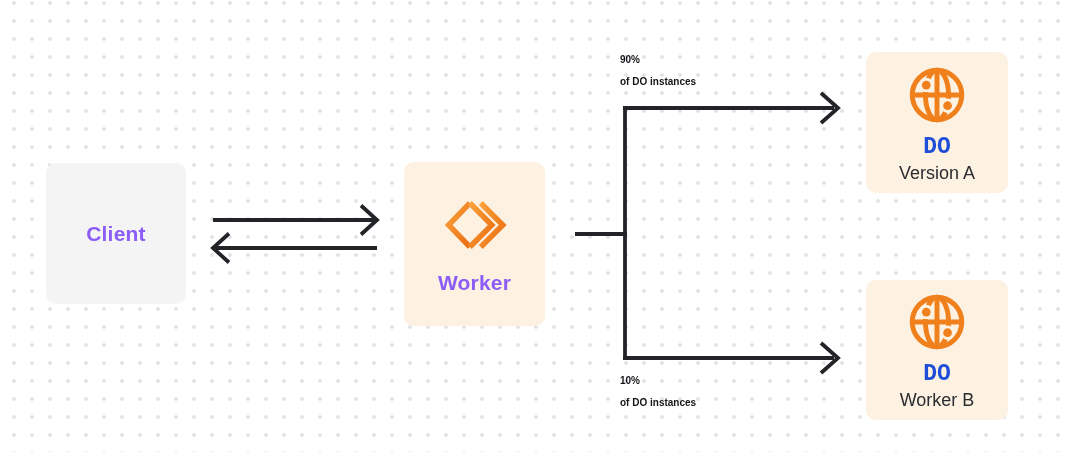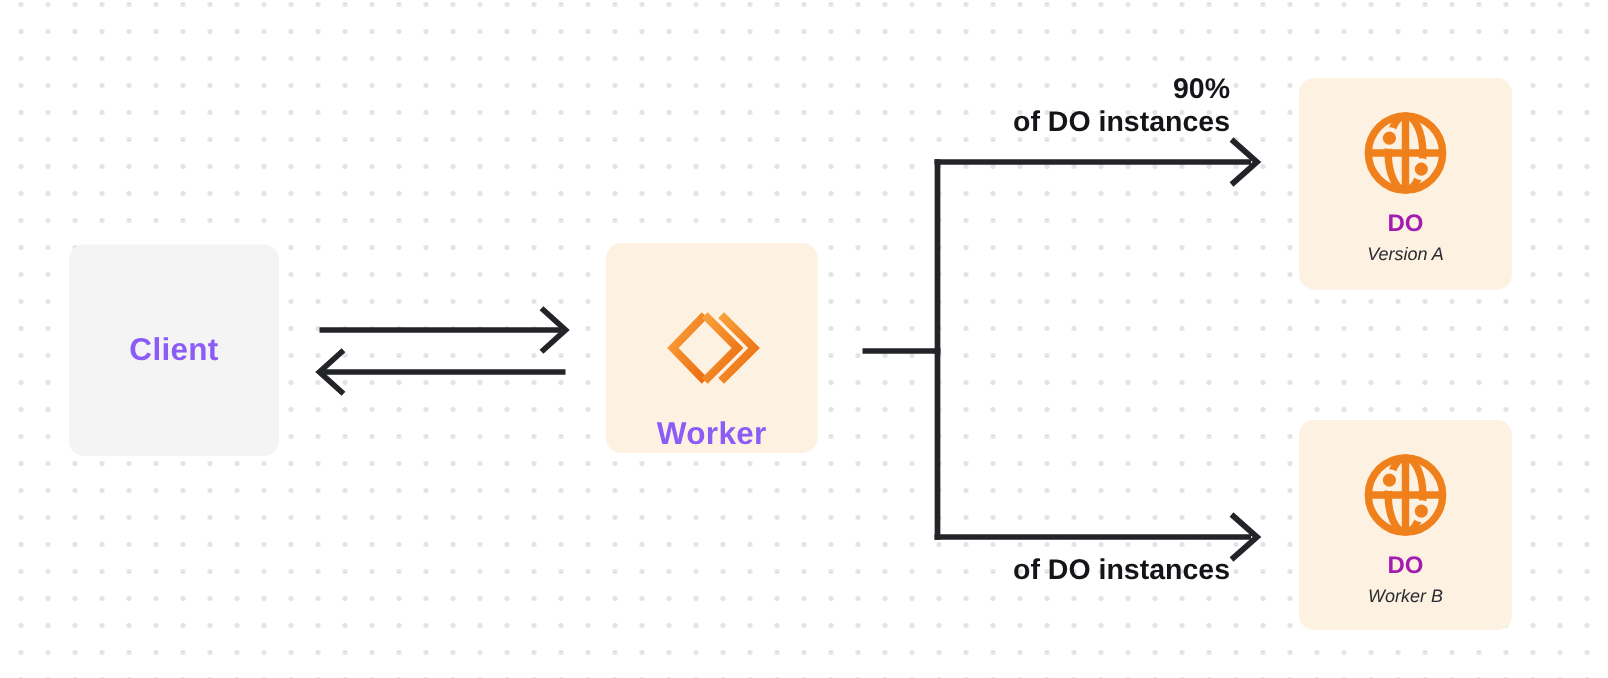--- a/index.html
+++ b/index.html
@@ -17,31 +17,31 @@
     -webkit-font-smoothing:antialiased;
   }
   .edges { position:absolute; left:0; top:0; }
   .node {
     position:absolute;
     border-radius:10px;
     display:flex; flex-direction:column;
     align-items:center; justify-content:center;
   }
   .node-client { left:46px; top:163px; width:140px; height:141px; background:#f4f4f5; }
-  .node-worker { left:404px; top:162px; width:141px; height:140px; background:#fdf1e2;justify-content:flex-end; }
+  .node-worker { left:404px; top:162px; width:141px; height:164px; background:#fdf1e2; }
   .node-do-a   { left:866px; top:52px;  width:142px; height:141px; background:#fdf1e2; }
   .node-do-b   { left:866px; top:280px; width:142px; height:140px; background:#fdf1e2; }
   .node-label  { font-size:21px; font-weight:700; letter-spacing:.2px; color:#8b5cf6; }
   .worker-label { margin-top:15px; }
   .do-icon    { margin-bottom:6px; }
-  .do-title   { font-size:16px; font-weight:700; color:#a21caf; }
-  .do-sub     { font-size:12px; font-weight:400; color:#2a2c30; margin-top:3px;font-style:italic; }
+  .do-title   { font-size:23px; font-weight:700; color:#1d4ed8;font-family:Liberation Mono, monospace; }
+  .do-sub     { font-size:18px; font-weight:400; color:#2a2c30; margin-top:3px; }
   .edge-label {
     position:absolute; left:620px; width:200px;
-    text-align:right; font-size:19px; font-weight:700;
+    text-align:left; font-size:10px; font-weight:700;
     line-height:22px; color:#141518;
   }
   .edge-label-top    { top:49px; }
   .edge-label-bottom { top:370px; }
 </style>
 </head>
 <body>
 
 <div class="canvas">
 
@@ -120,16 +120,17 @@
     <div class="do-title">DO</div>
     <div class="do-sub">Worker B</div>
   </div>
 
   <div class="edge-label edge-label-top">
     <div>90%</div>
     <div>of DO instances</div>
   </div>
 
   <div class="edge-label edge-label-bottom">
+    <div>10%</div>
     <div>of DO instances</div>
   </div>
 
 </div>
 
 </body></html>

